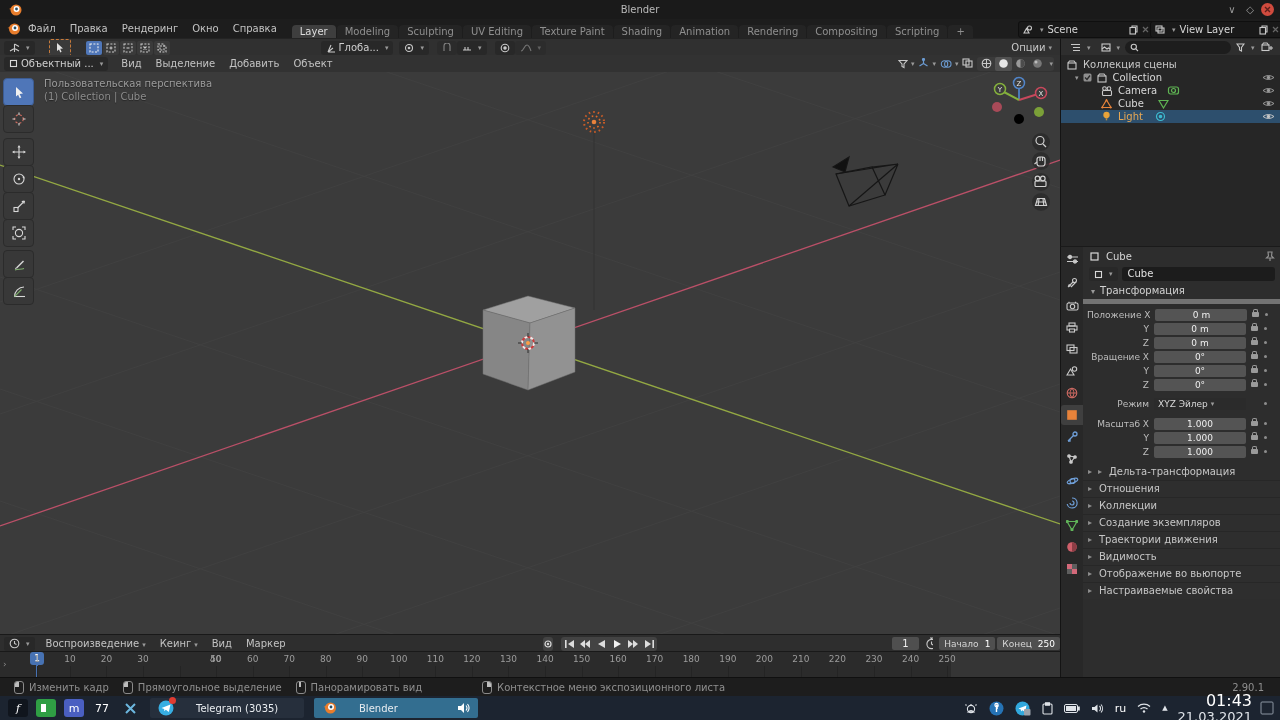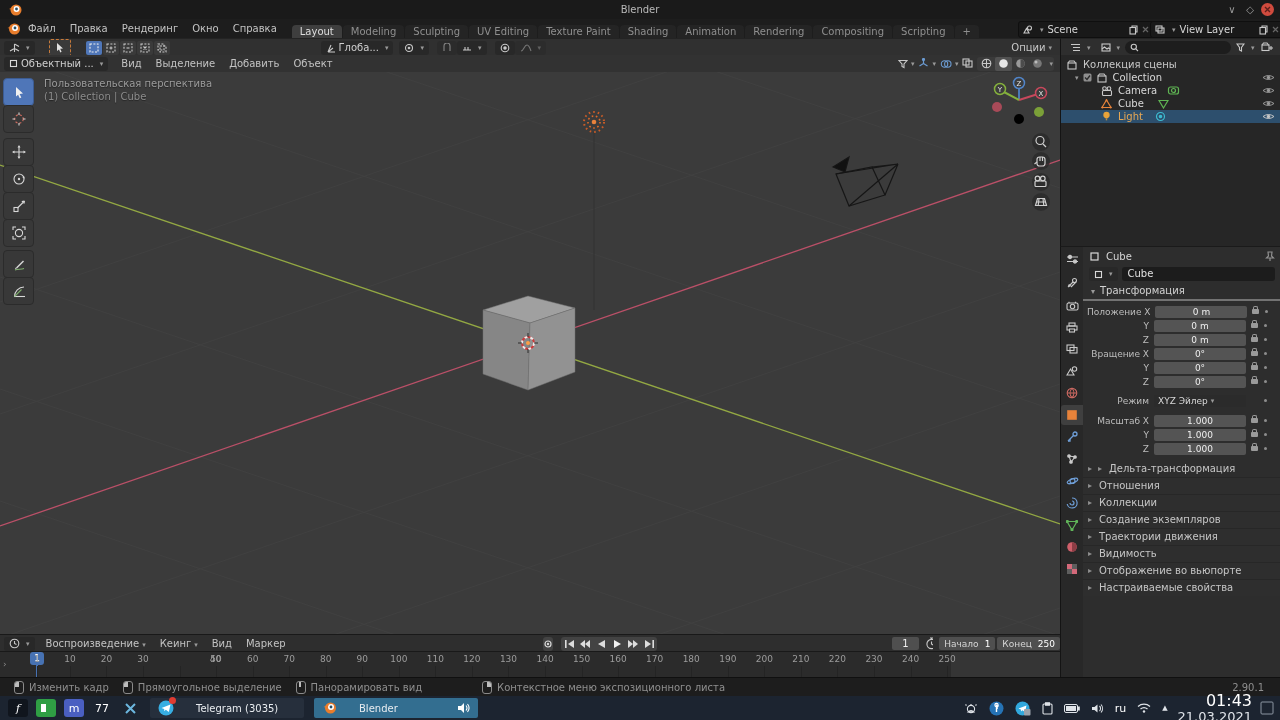--- a/index.html
+++ b/index.html
@@ -113,21 +113,21 @@
         <circle cx="9" cy="6" r="3" fill="#fff"></circle>
         <circle cx="9" cy="6" r="1.4" fill="#2a4f66"></circle>
         <path d="M1.5 6 L6.5 4 L5.5 7 Z" fill="#e87d2c"></path>
       </svg>
     <span class="menu-item">Файл</span>
     <span class="menu-item">Правка</span>
     <span class="menu-item">Рендеринг</span>
     <span class="menu-item">Окно</span>
     <span class="menu-item">Справка</span>
     <div class="row" style="margin-left:8px;align-self:flex-end">
-      <span class="tab active">Layout</span>
+      <span class="tab active">Layer</span>
       <span class="tab">Modeling</span>
       <span class="tab">Sculpting</span>
       <span class="tab">UV Editing</span>
       <span class="tab">Texture Paint</span>
       <span class="tab">Shading</span>
       <span class="tab">Animation</span>
       <span class="tab">Rendering</span>
       <span class="tab">Compositing</span>
       <span class="tab">Scripting</span>
       <span class="tab">+</span>
@@ -676,21 +676,21 @@
       </div>
       <div class="row" style="height:18px;padding:0 6px">
         <span class="pill" style="height:14px">
           <svg width="9" height="9" fill="none" stroke="#d8d8d8" stroke-width="1.1">
               <rect x="1.5" y="1.5" width="6" height="6"></rect>
             </svg>
           <span class="dd">▾</span>
         </span>
         <span style="flex:1;margin-left:4px;background:#1c1c1c;border-radius:3px;height:14px;line-height:14px;padding:0 6px;color:#e0e0e0">Cube</span>
       </div>
-      <div class="phead" style="height:16px;line-height:16px;padding-left:8px;border-bottom:2px solid #737373"><span>Трансформация</span></div>
+      <div class="phead" style="height:16px;line-height:16px;padding-left:8px;border-bottom:5px solid #737373"><span>Трансформация</span></div>
 
       <div style="padding:3px 0 0 4px">
 
       <div class="prow">
           <span class="plab">Положение X</span>
           <span class="pfield">0 m</span>
           <span class="plock"></span>
           <span class="adot"></span>
         </div>
           <div class="prow">

